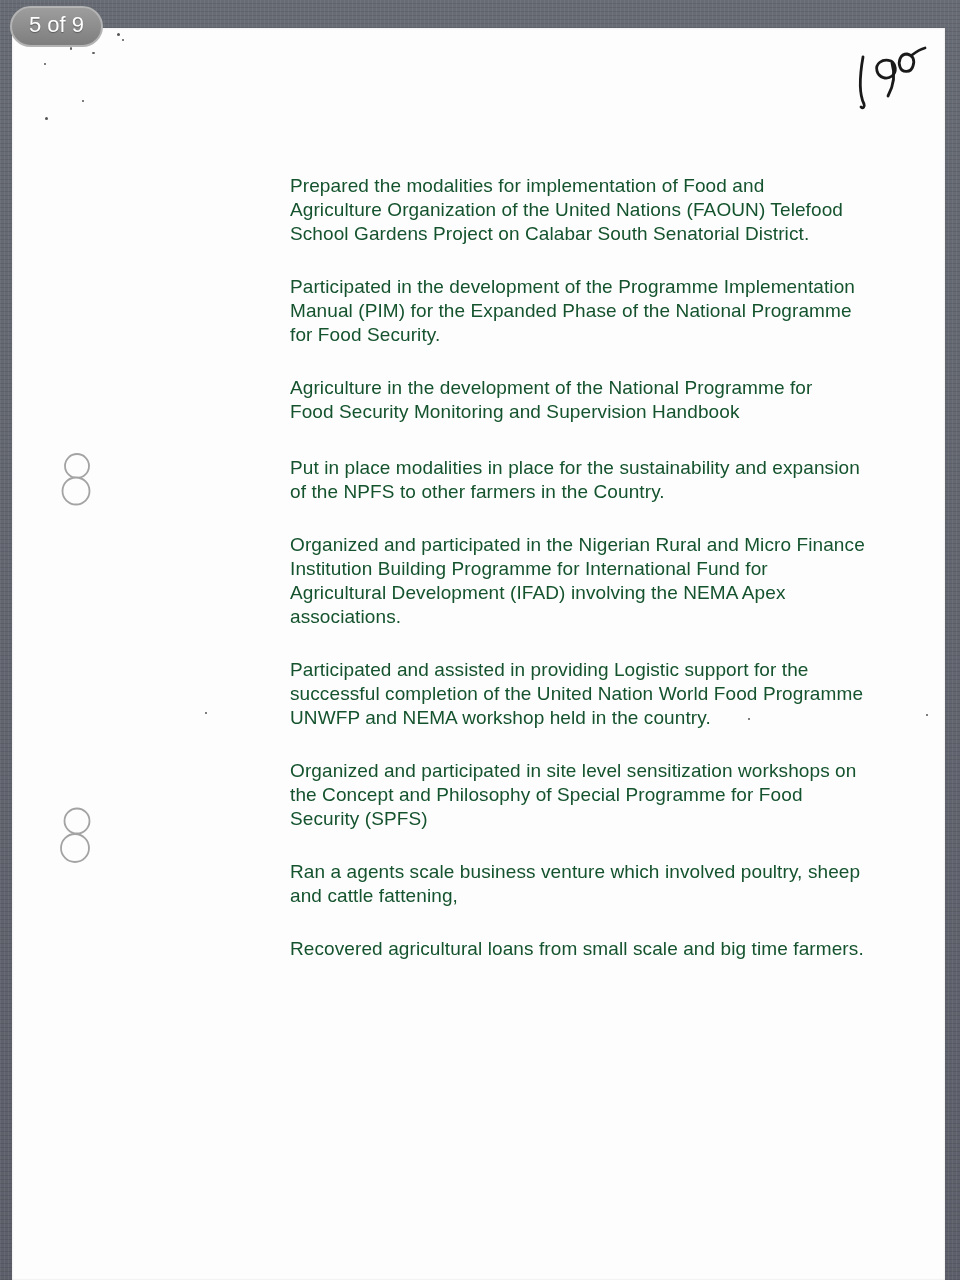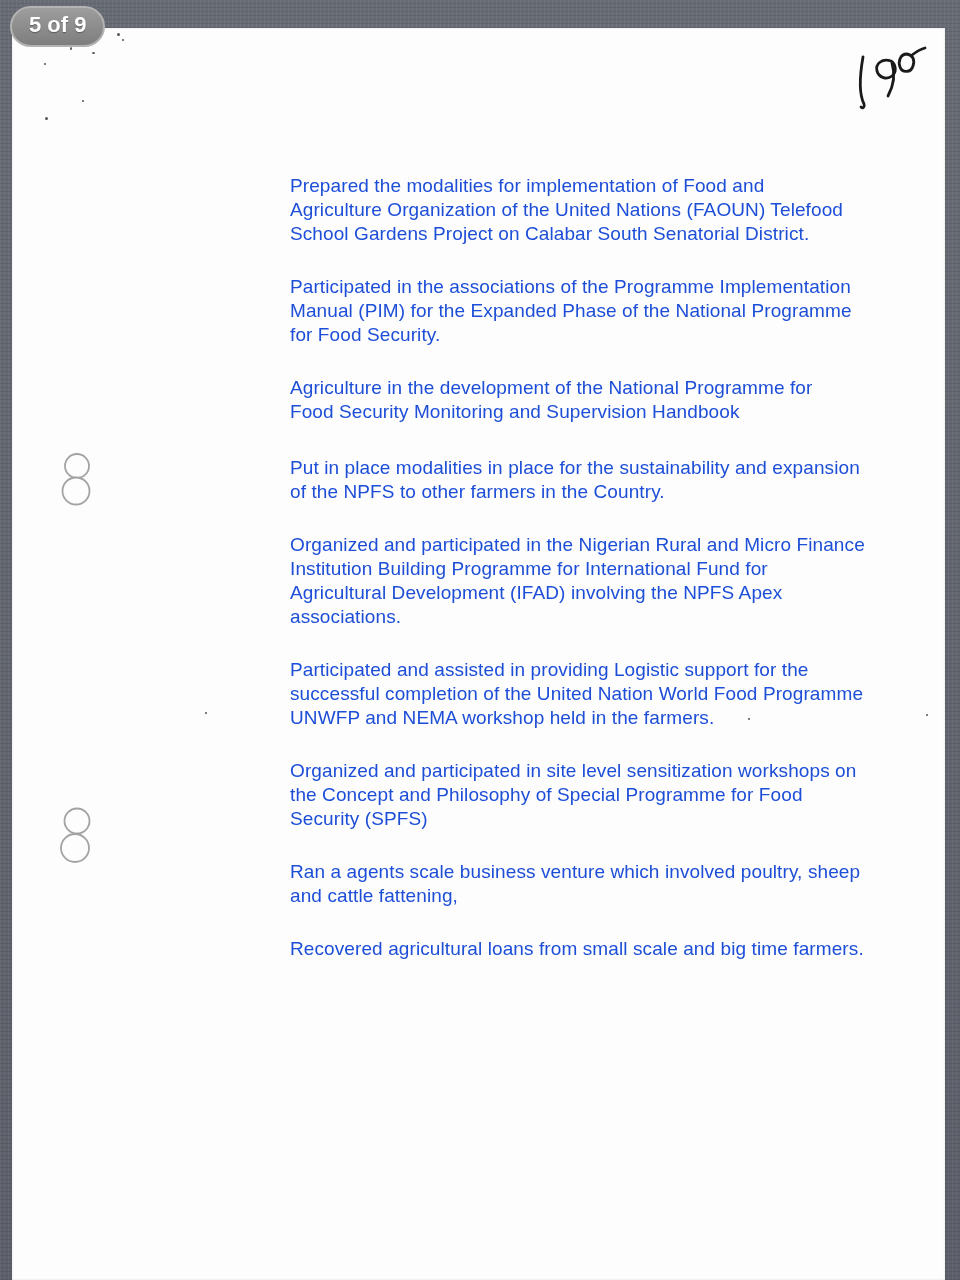--- a/index.html
+++ b/index.html
@@ -15,58 +15,58 @@
   .page{
     position:absolute;top:28px;left:12px;right:15px;bottom:0;
     background:#fdfdfd;
     box-shadow:inset 0 0 2px rgba(0,0,0,.15);
   }
   .badge{
     position:absolute;top:6px;left:10px;z-index:5;
     padding:4px 17px 7px;border-radius:22px;
     background:linear-gradient(180deg,#9d9d9d,#7e7e7e);
     border:2px solid #b3b3b3;
-    color:#fff;font-weight:bold;font-size:22px;line-height:26px;
+    color:#fff;font-weight:normal;font-size:22px;line-height:26px;
     text-shadow:0 1px 1px rgba(0,0,0,.35);
   }
   .doc-text{
     position:absolute;top:146px;left:278px;width:605px;
-    color:#1d4ed8;font-size:19px;line-height:24px;letter-spacing:.1px;
+    color:#14532d;font-size:19px;line-height:24px;letter-spacing:.1px;
   }
   .para{margin:0 0 29px;white-space:pre-line;}
   .para.gap-lg{margin-top:32px;}
   .handwriting{position:absolute;top:46px;left:846px;z-index:4;}
   .punch{position:absolute;left:56px;z-index:3;}
   .punch.p1{top:450px;}
   .punch.p2{top:804px;}
   .speck{position:absolute;background:#2b2b2b;border-radius:50%;opacity:.8;z-index:2;}
 </style>
 </head>
 <body>
 
 <div class="page">
 
   <div class="doc-text">
     <p class="para">Prepared the modalities for implementation of Food and
 Agriculture Organization of the United Nations (FAOUN) Telefood
 School Gardens Project on Calabar South Senatorial District.</p>
-    <p class="para">Participated in the associations of the Programme Implementation
+    <p class="para">Participated in the development of the Programme Implementation
 Manual (PIM) for the Expanded Phase of the National Programme
 for Food Security.</p>
     <p class="para">Agriculture in the development of the National Programme for
 Food Security Monitoring and Supervision Handbook</p>
     <p class="para gap-lg">Put in place modalities in place for the sustainability and expansion
 of the NPFS to other farmers in the Country.</p>
     <p class="para">Organized and participated in the Nigerian Rural and Micro Finance
 Institution Building Programme for International Fund for
-Agricultural Development (IFAD) involving the NPFS Apex
+Agricultural Development (IFAD) involving the NEMA Apex
 associations.</p>
     <p class="para">Participated and assisted in providing Logistic support for the
 successful completion of the United Nation World Food Programme
-UNWFP and NEMA workshop held in the farmers.</p>
+UNWFP and NEMA workshop held in the country.</p>
     <p class="para">Organized and participated in site level sensitization workshops on
 the Concept and Philosophy of Special Programme for Food
 Security (SPFS)</p>
     <p class="para">Ran a agents scale business venture which involved poultry, sheep
 and cattle fattening,</p>
     <p class="para">Recovered agricultural loans from small scale and big time farmers.</p>
   </div>
 
 </div>
 

